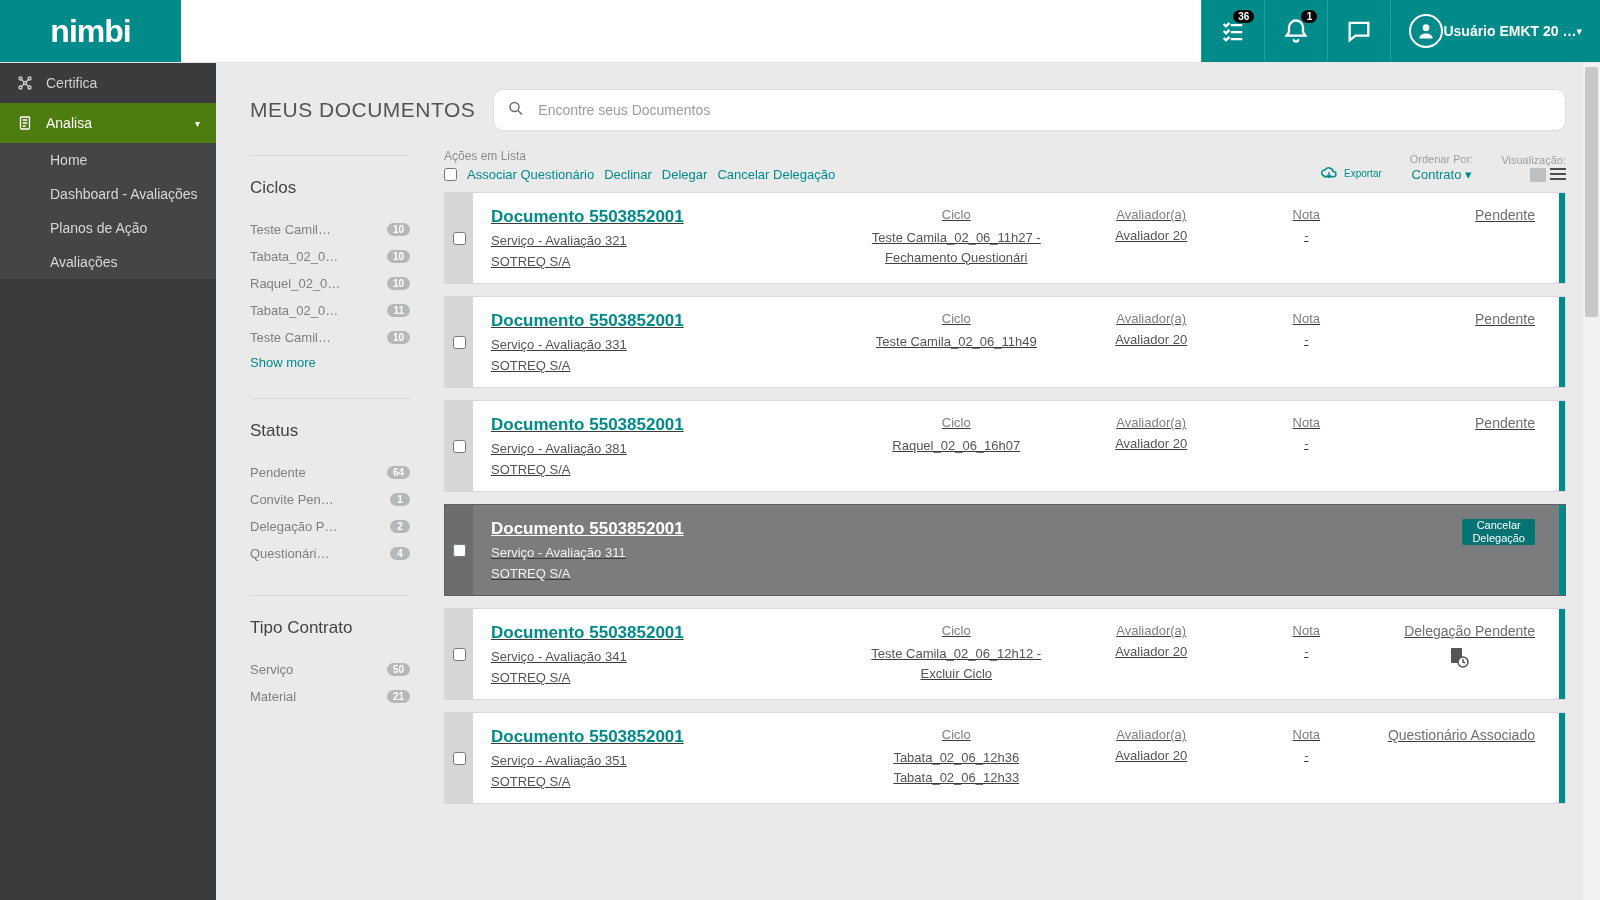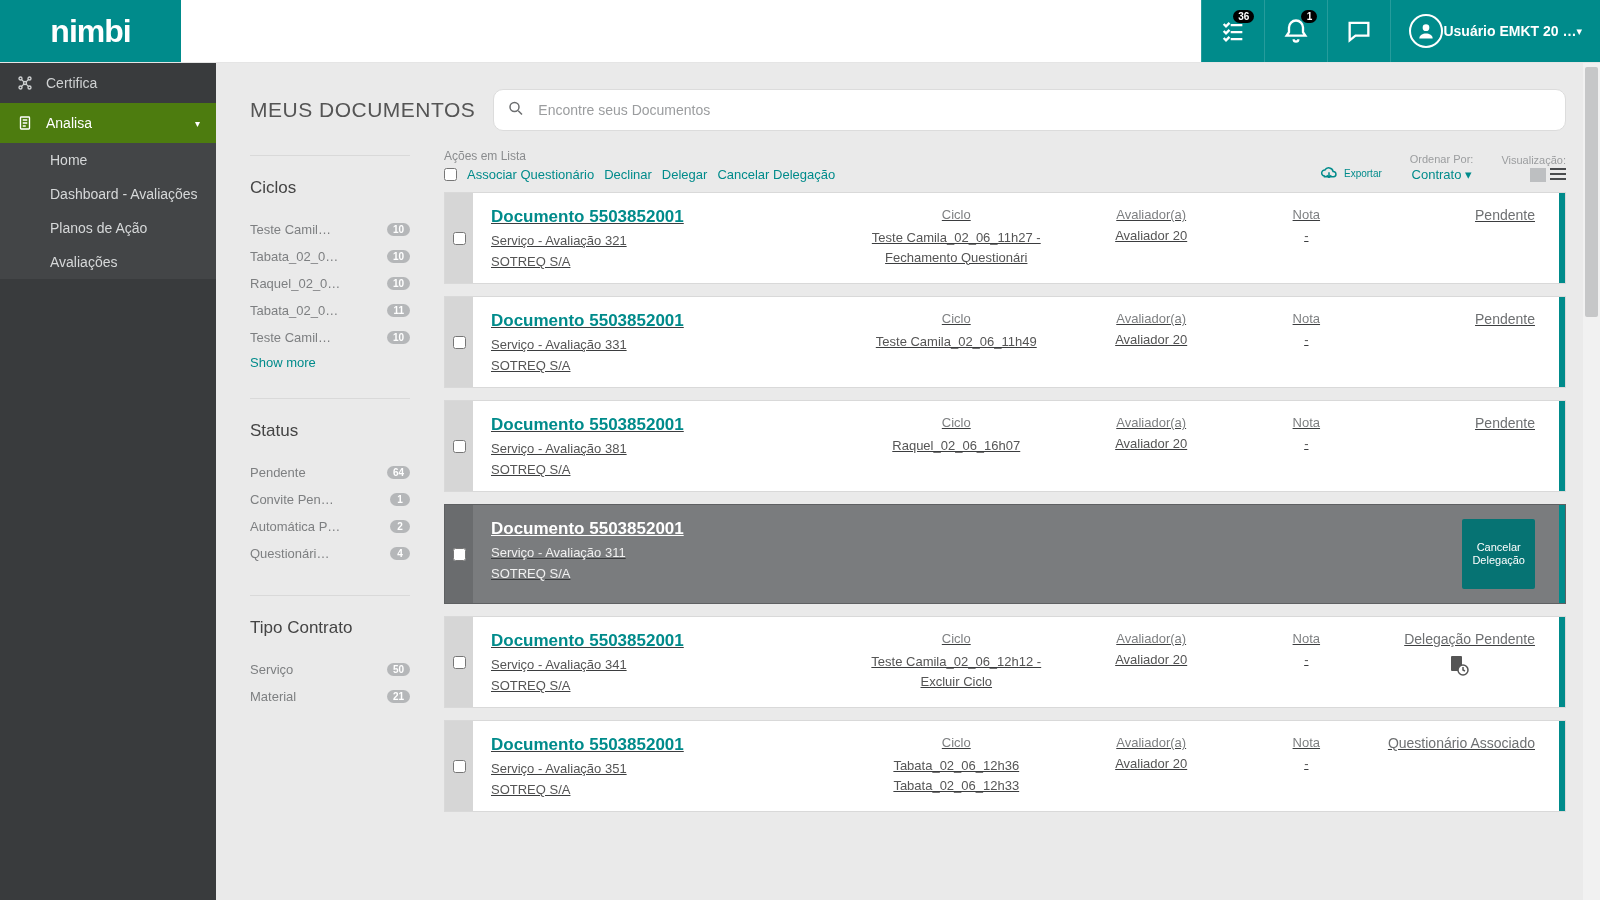--- a/index.html
+++ b/index.html
@@ -99,21 +99,21 @@
   .doc-sub{font-size:13px;color:#555;margin-bottom:6px;}
   .doc-company{font-size:13px;color:#555;}
   .doc-row.selected .doc-sub,.doc-row.selected .doc-company{color:#f0f0f0;}
   .col{text-align:center;font-size:13px;}
   .col .hdr{color:#7d7f81;margin-bottom:6px;display:block;}
   .col .val{color:#555;}
   .col .val.multi{line-height:1.5;}
   .dash{color:#c07;text-align:center;}
   .status-cell{text-align:right;padding-right:6px;}
   .status-text{color:#6e7072;font-size:14px;}
-  .status-btn{background:var(--teal-dark);color:#fff;font-size:11px;padding:22px 10px;border-radius:2px;display:inline-block;cursor:pointer;line-height:1.2;text-align:center;}
+  .status-btn{background:var(--teal-dark);color:#fff;font-size:11px;padding:0 10px;border-radius:2px;display:inline-block;cursor:pointer;line-height:1.2;text-align:center;}
   .status-icon{display:block;margin:6px auto 0;width:24px;height:24px;}
   .green-bar{width:6px;background:var(--teal);align-self:stretch;}
   .scrollbar-fake{position:fixed;right:0;top:63px;bottom:0;width:17px;background:#f1f1f1;}
   .scrollbar-thumb{position:absolute;left:2px;right:2px;top:4px;height:250px;background:#c6c7c8;border-radius:2px;}
 </style>
 </head>
 <body>
 
 <div class="app">
   <div class="header">
@@ -234,21 +234,21 @@
             <div id="status-list">
                 <div class="filter-item">
                   <span class="lbl">Pendente</span>
                   <span class="count-badge">64</span>
                 </div>
                 <div class="filter-item">
                   <span class="lbl">Convite Pen…</span>
                   <span class="count-badge">1</span>
                 </div>
                 <div class="filter-item">
-                  <span class="lbl">Automática P…</span>
+                  <span class="lbl">Delegação P…</span>
                   <span class="count-badge">2</span>
                 </div>
                 <div class="filter-item">
                   <span class="lbl">Questionári…</span>
                   <span class="count-badge">4</span>
                 </div>
               </div>
           </div>
           <hr>
           <div class="filter-section">

